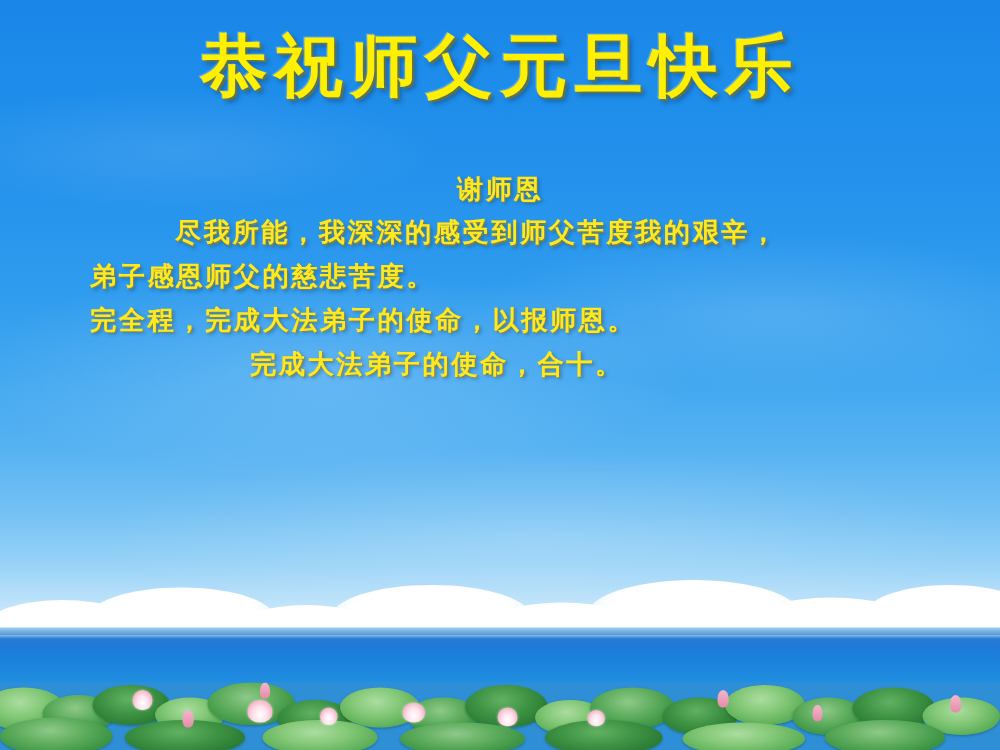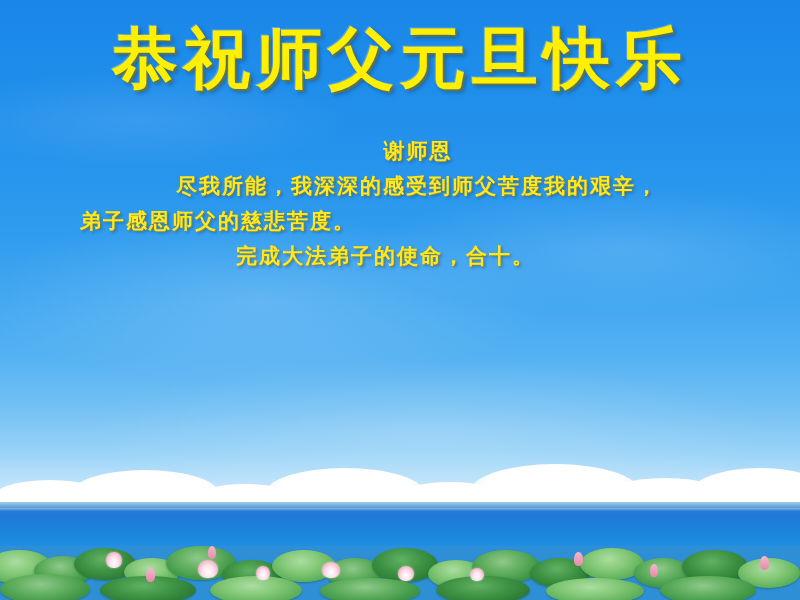--- a/index.html
+++ b/index.html
@@ -95,21 +95,21 @@
     position:absolute; border-radius:50% 50% 40% 40%;
     background:linear-gradient(to bottom, #f3b7cc, #e58ba9);
   }
 
   
   .title {
     position:absolute; left:0; top:26px; width:800px;
     text-align:center;
     font-family:"DejaVu Sans", sans-serif;
     font-weight:bold;
-    font-size:66px;
+    font-size:54px;
     line-height:1.0;
     letter-spacing:6px;
     color:#ffef00;
     text-shadow:
        2px 2px 0 rgba(150,120,0,.55),
        3px 3px 4px rgba(0,40,80,.40),
       -1px -1px 0 rgba(255,255,255,.25);
     white-space:nowrap;
   }
 
@@ -117,24 +117,24 @@
     position:absolute; left:0; top:134px; width:800px;
     color:#ffe81f;
     font-family:"DejaVu Sans", sans-serif;
     font-weight:bold;
     font-size:21px;
     letter-spacing:2px;
     text-shadow:
       1px 1px 0 rgba(170,130,0,.60),
       2px 2px 3px rgba(0,40,80,.35);
   }
-  .line { height:35px; line-height:35px; white-space:nowrap;margin-left:36px; }
+  .line { height:35px; line-height:35px; white-space:nowrap; }
   .line.center  { text-align:center; }
   .line.indent  { padding-left:140px; }
-  .line.flush   { padding-left:44px; }
+  .line.flush   { padding-left:72px; }
   .line.sign    { padding-left:200px; }
 
 </style>
 </head>
 <body>
 
 <div class="card">
 
   <div class="sky"></div>
   <div class="haze"></div>
@@ -193,16 +193,17 @@
     <div class="bud" style="left:650px; top:18px; width:8px;  height:13px;"></div>
     <div class="bud" style="left:760px; top:10px; width:9px;  height:14px;"></div>
   </div>
 
   <div class="title">恭祝师父元旦快乐</div>
 
   <div class="body-text">
     <div class="line center">谢师恩</div>
     <div class="line indent">尽我所能，我深深的感受到师父苦度我的艰辛，</div>
     <div class="line flush">弟子感恩师父的慈悲苦度。</div>
+    <div class="line flush">完全程，完成大法弟子的使命，以报师恩。</div>
     <div class="line sign">完成大法弟子的使命，合十。</div>
   </div>
 
 </div>
 
 </body></html>

